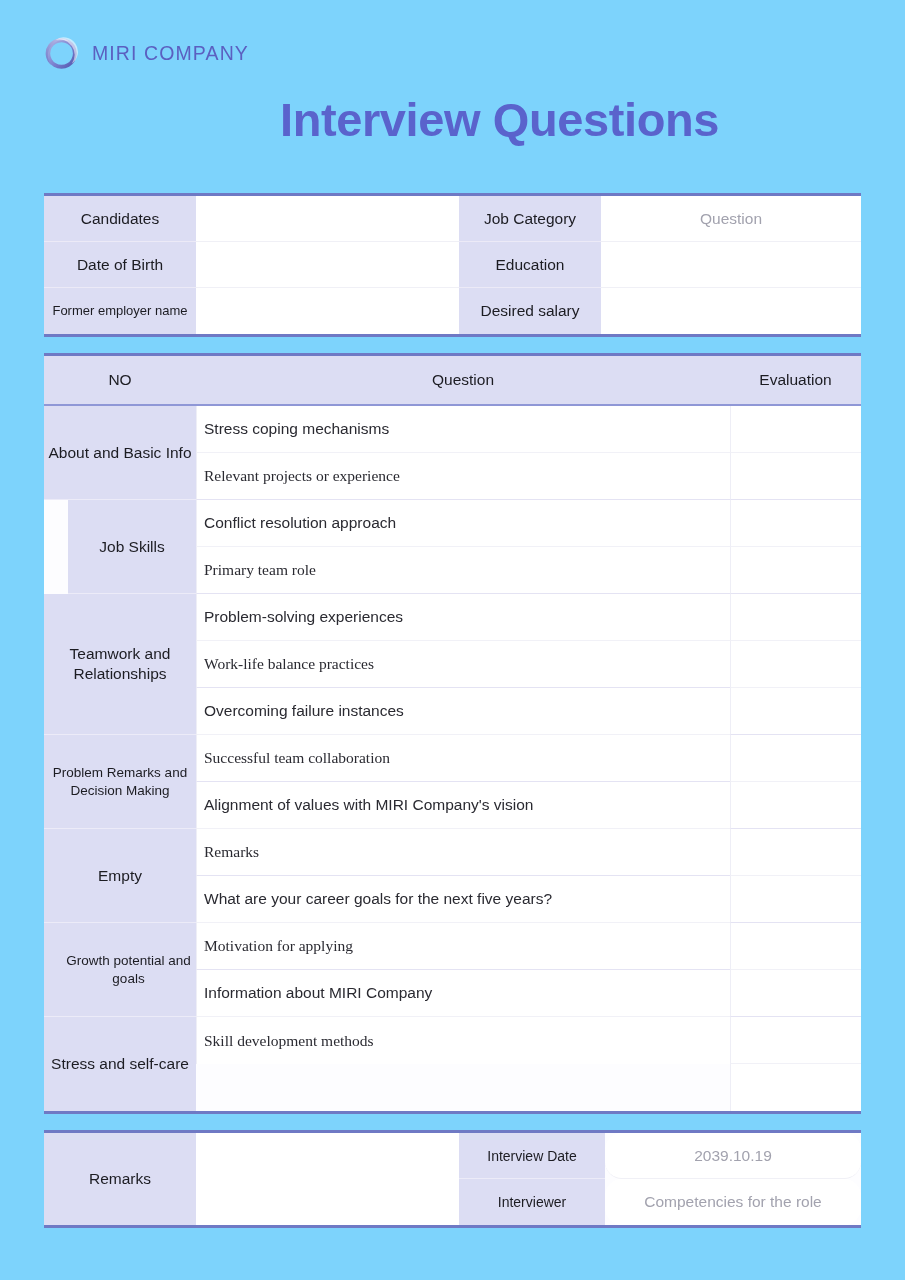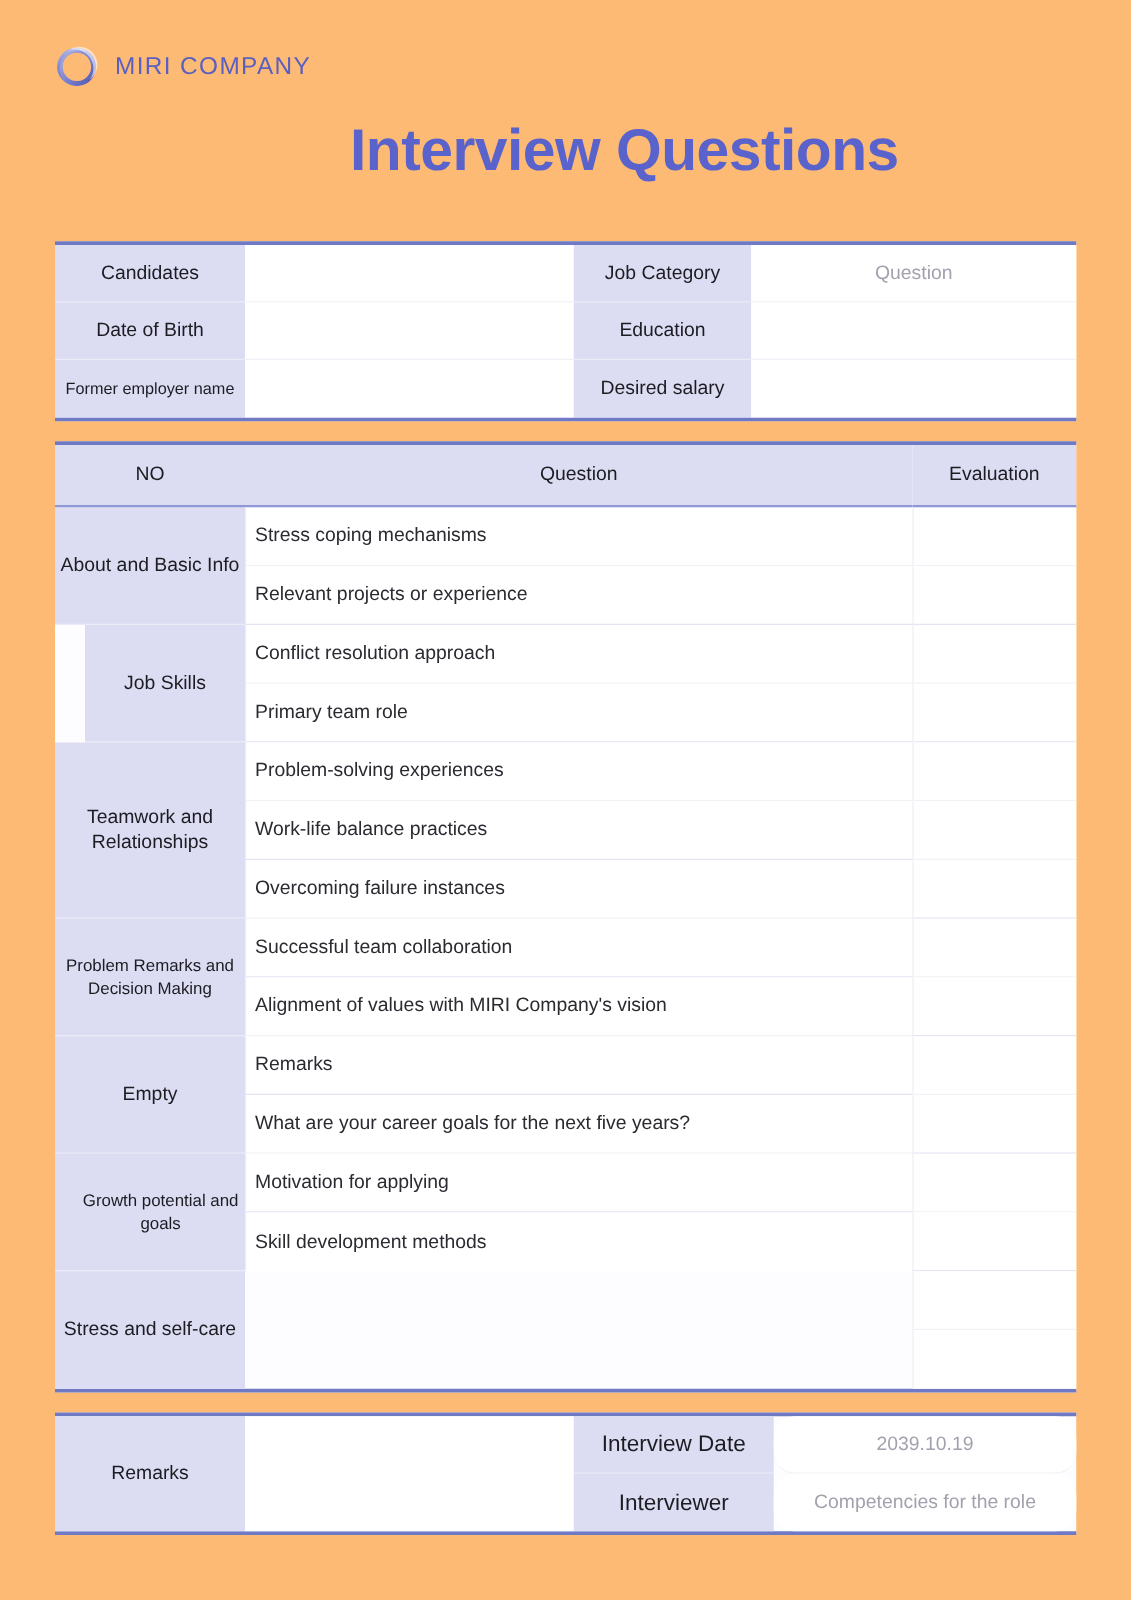--- a/index.html
+++ b/index.html
@@ -9,21 +9,21 @@
     height: 1280px;
     background: #edeef3;
     font-family: "Liberation Sans", sans-serif;
     -webkit-font-smoothing: antialiased;
   }
 
   .page {
     position: relative;
     width: 905px;
     height: 1280px;
-    background: #fdba74;
+    background: #7dd3fc;
     overflow: hidden;
   }
 
   
   .brand {
     position: absolute;
     left: 44px;
     top: 36px;
     display: flex;
     align-items: center;
@@ -127,21 +127,21 @@
     height: 47px;
     display: flex;
     align-items: center;
     padding-left: 7px;
     font-size: 15.5px;
     color: #2a2a31;
     background: #ffffff;
     border-bottom: 1px solid #f1f1f7;
     border-left: 1px solid #eeeef6;
   }
-  .qcell.sep { border-bottom: 1px solid #e4e3f3; }
+  .qcell.sep { border-bottom: 1px solid #e4e3f3; font-family: Liberation Serif, serif; }
   .qcell:last-child { border-bottom: none; }
 
   .ecell {
     height: 47px;
     background: #ffffff;
     border-bottom: 1px solid #f1f1f7;
     border-left: 1px solid #eeeef6;
   }
   .ecell.sep { border-bottom: 1px solid #e4e3f3; }
   .ecell:last-child { border-bottom: none; }
@@ -157,26 +157,26 @@
     font-size: 15.5px;
     color: #1c1c22;
   }
   #remarks-table .r-free {
     width: 263px;
     background: #ffffff;
   }
   #remarks-table .r-right { flex: 1; display: flex; flex-direction: column; }
   #remarks-table .r-sub { display: flex; height: 46px; }
   #remarks-table .r-sub-lbl {
-    width: 160px;
-    background: #dcddf3;
-    display: flex;
-    align-items: center;
-    justify-content: center;
-    font-size: 18px;
+    width: 146px;
+    background: #dcddf3;
+    display: flex;
+    align-items: center;
+    justify-content: center;
+    font-size: 14px;
     color: #1c1c22;
     border-bottom: 1px solid #ecebf8;
   }
   #remarks-table .r-sub:last-child .r-sub-lbl { border-bottom: none; }
   #remarks-table .r-sub-val {
     flex: 1;
     background: #ffffff;
     display: flex;
     align-items: center;
     justify-content: center;
@@ -264,20 +264,21 @@
           <div class="qcell">Conflict resolution approach</div>
           <div class="qcell sep">Primary team role</div>
           <div class="qcell">Problem-solving experiences</div>
           <div class="qcell sep">Work-life balance practices</div>
           <div class="qcell">Overcoming failure instances</div>
           <div class="qcell sep">Successful team collaboration</div>
           <div class="qcell">Alignment of values with MIRI Company's vision</div>
           <div class="qcell sep">Remarks</div>
           <div class="qcell">What are your career goals for the next five years?</div>
           <div class="qcell sep">Motivation for applying</div>
+          <div class="qcell">Information about MIRI Company</div>
           <div class="qcell sep">Skill development methods</div>
         </div>
       <div class="col-eval" id="eval-col">
           <div class="ecell"></div>
           <div class="ecell sep"></div>
           <div class="ecell"></div>
           <div class="ecell sep"></div>
           <div class="ecell"></div>
           <div class="ecell"></div>
           <div class="ecell sep"></div>

